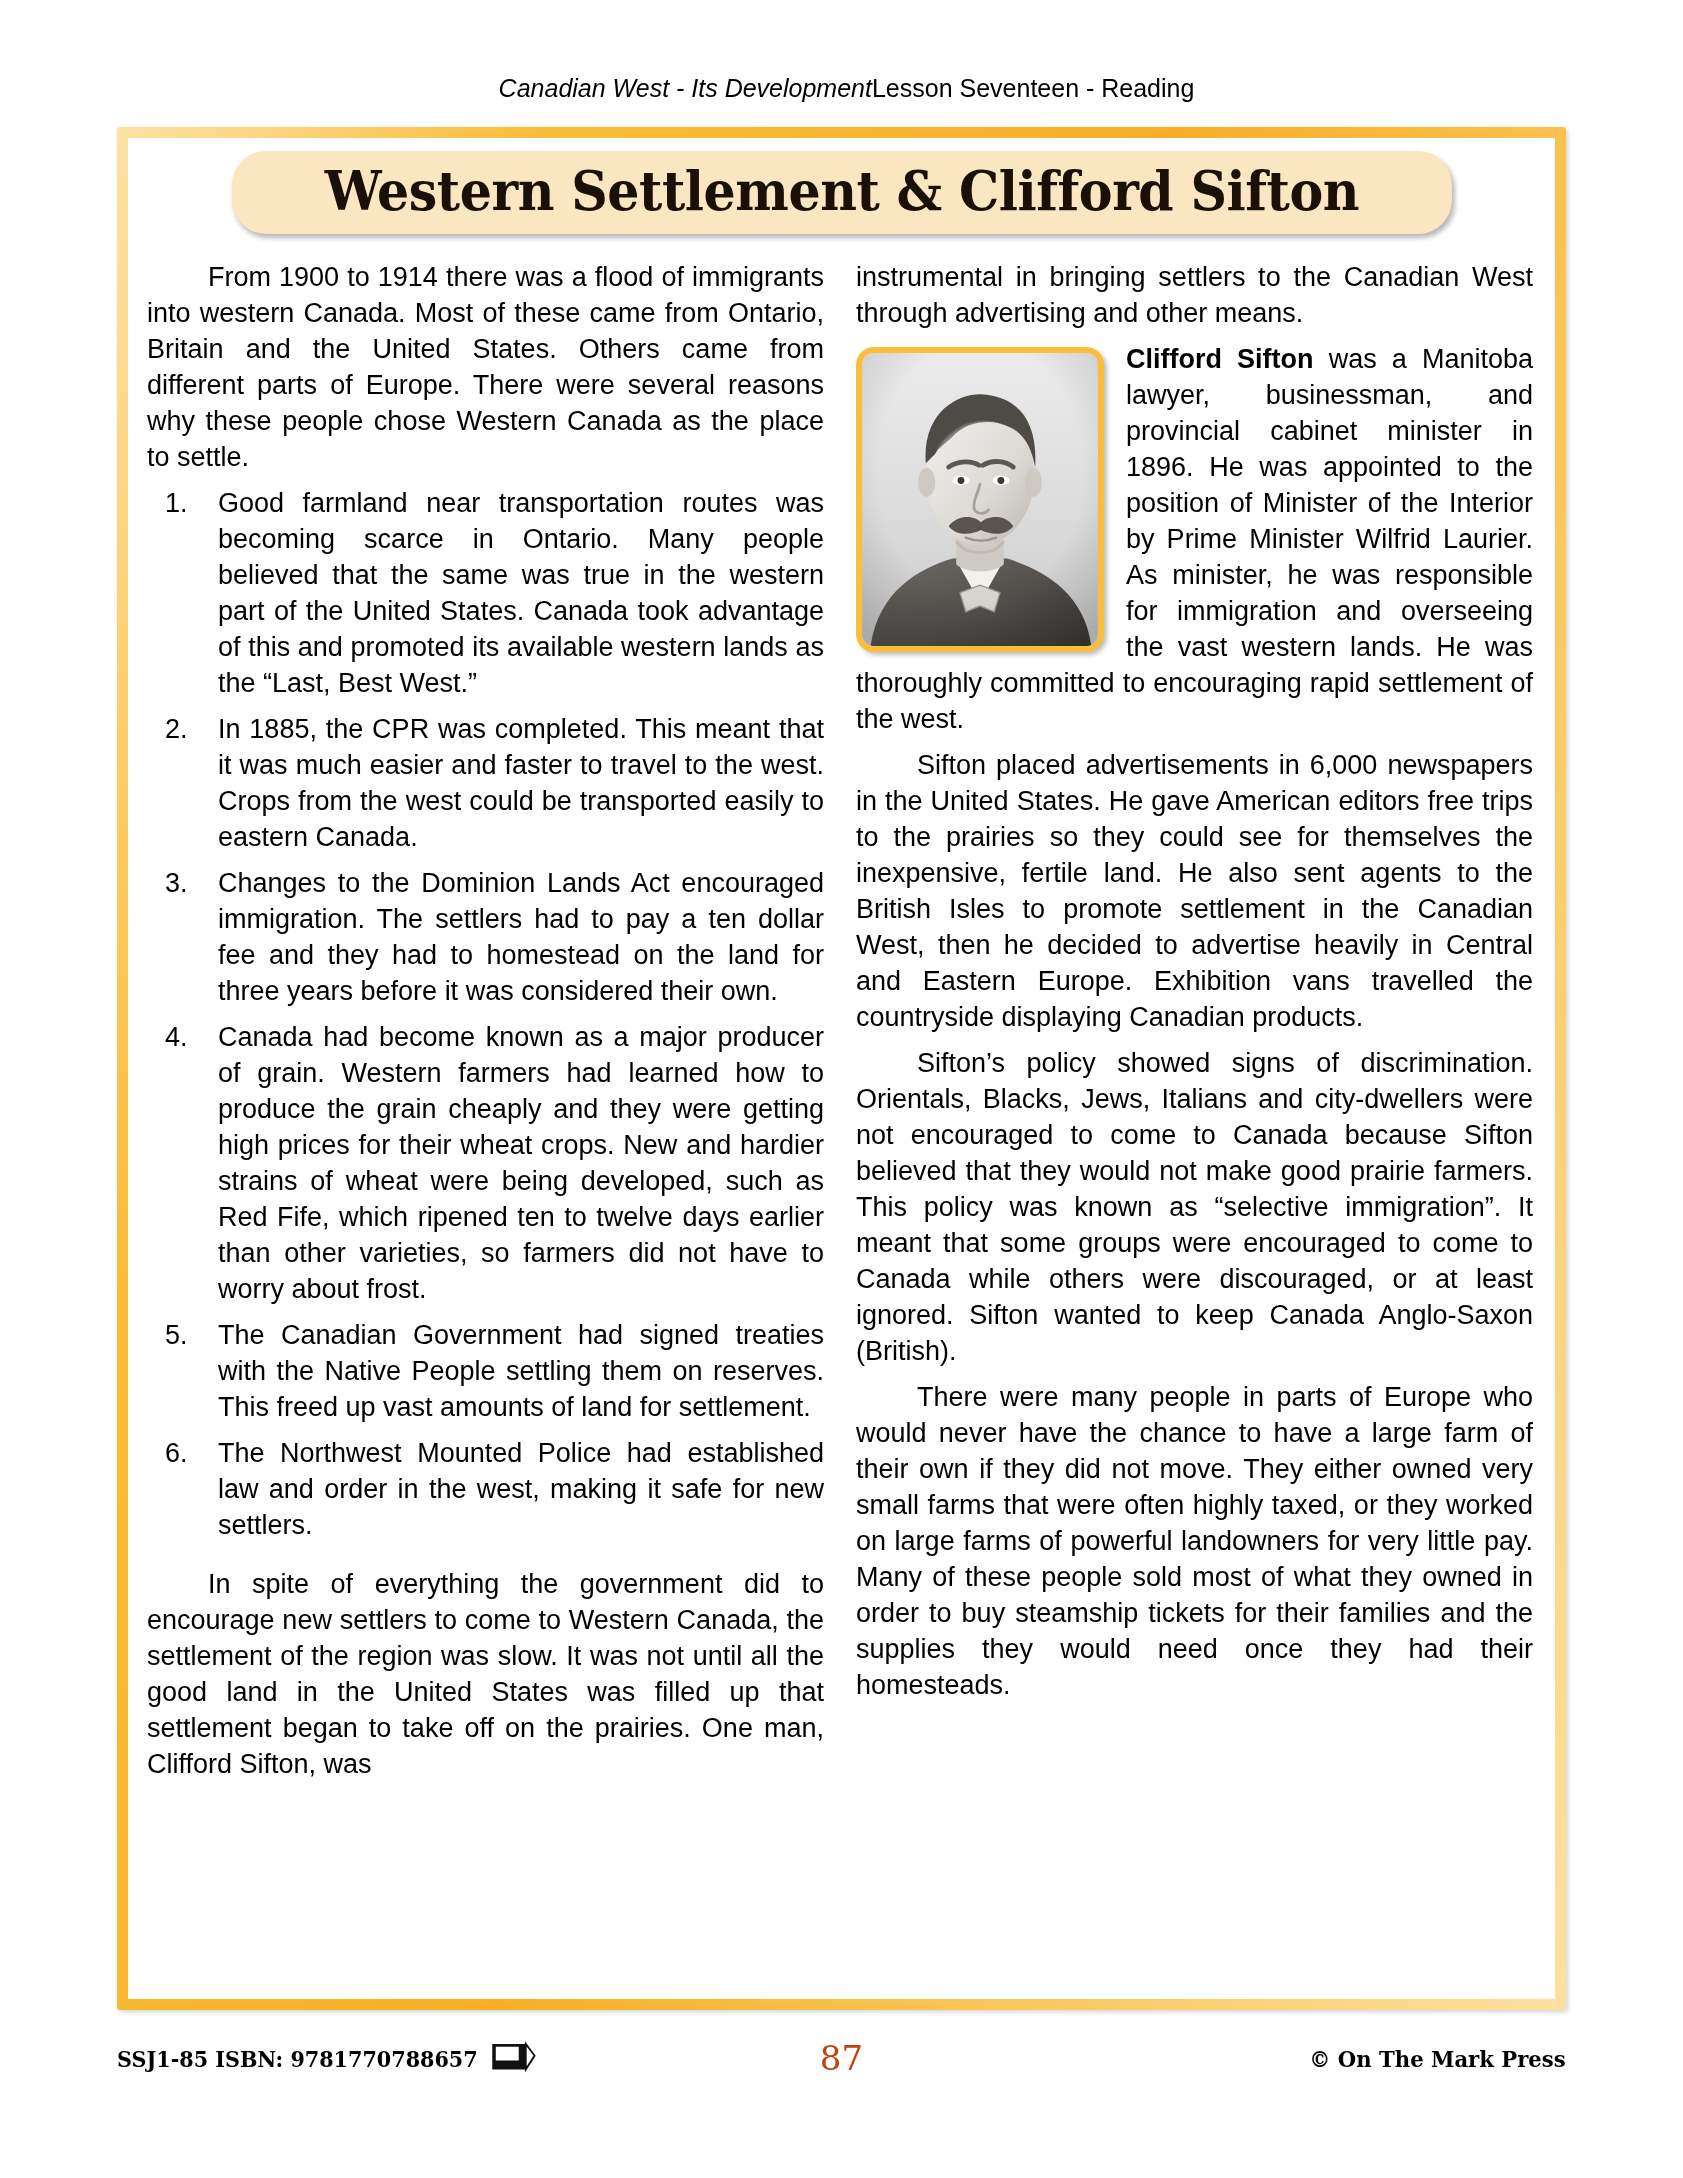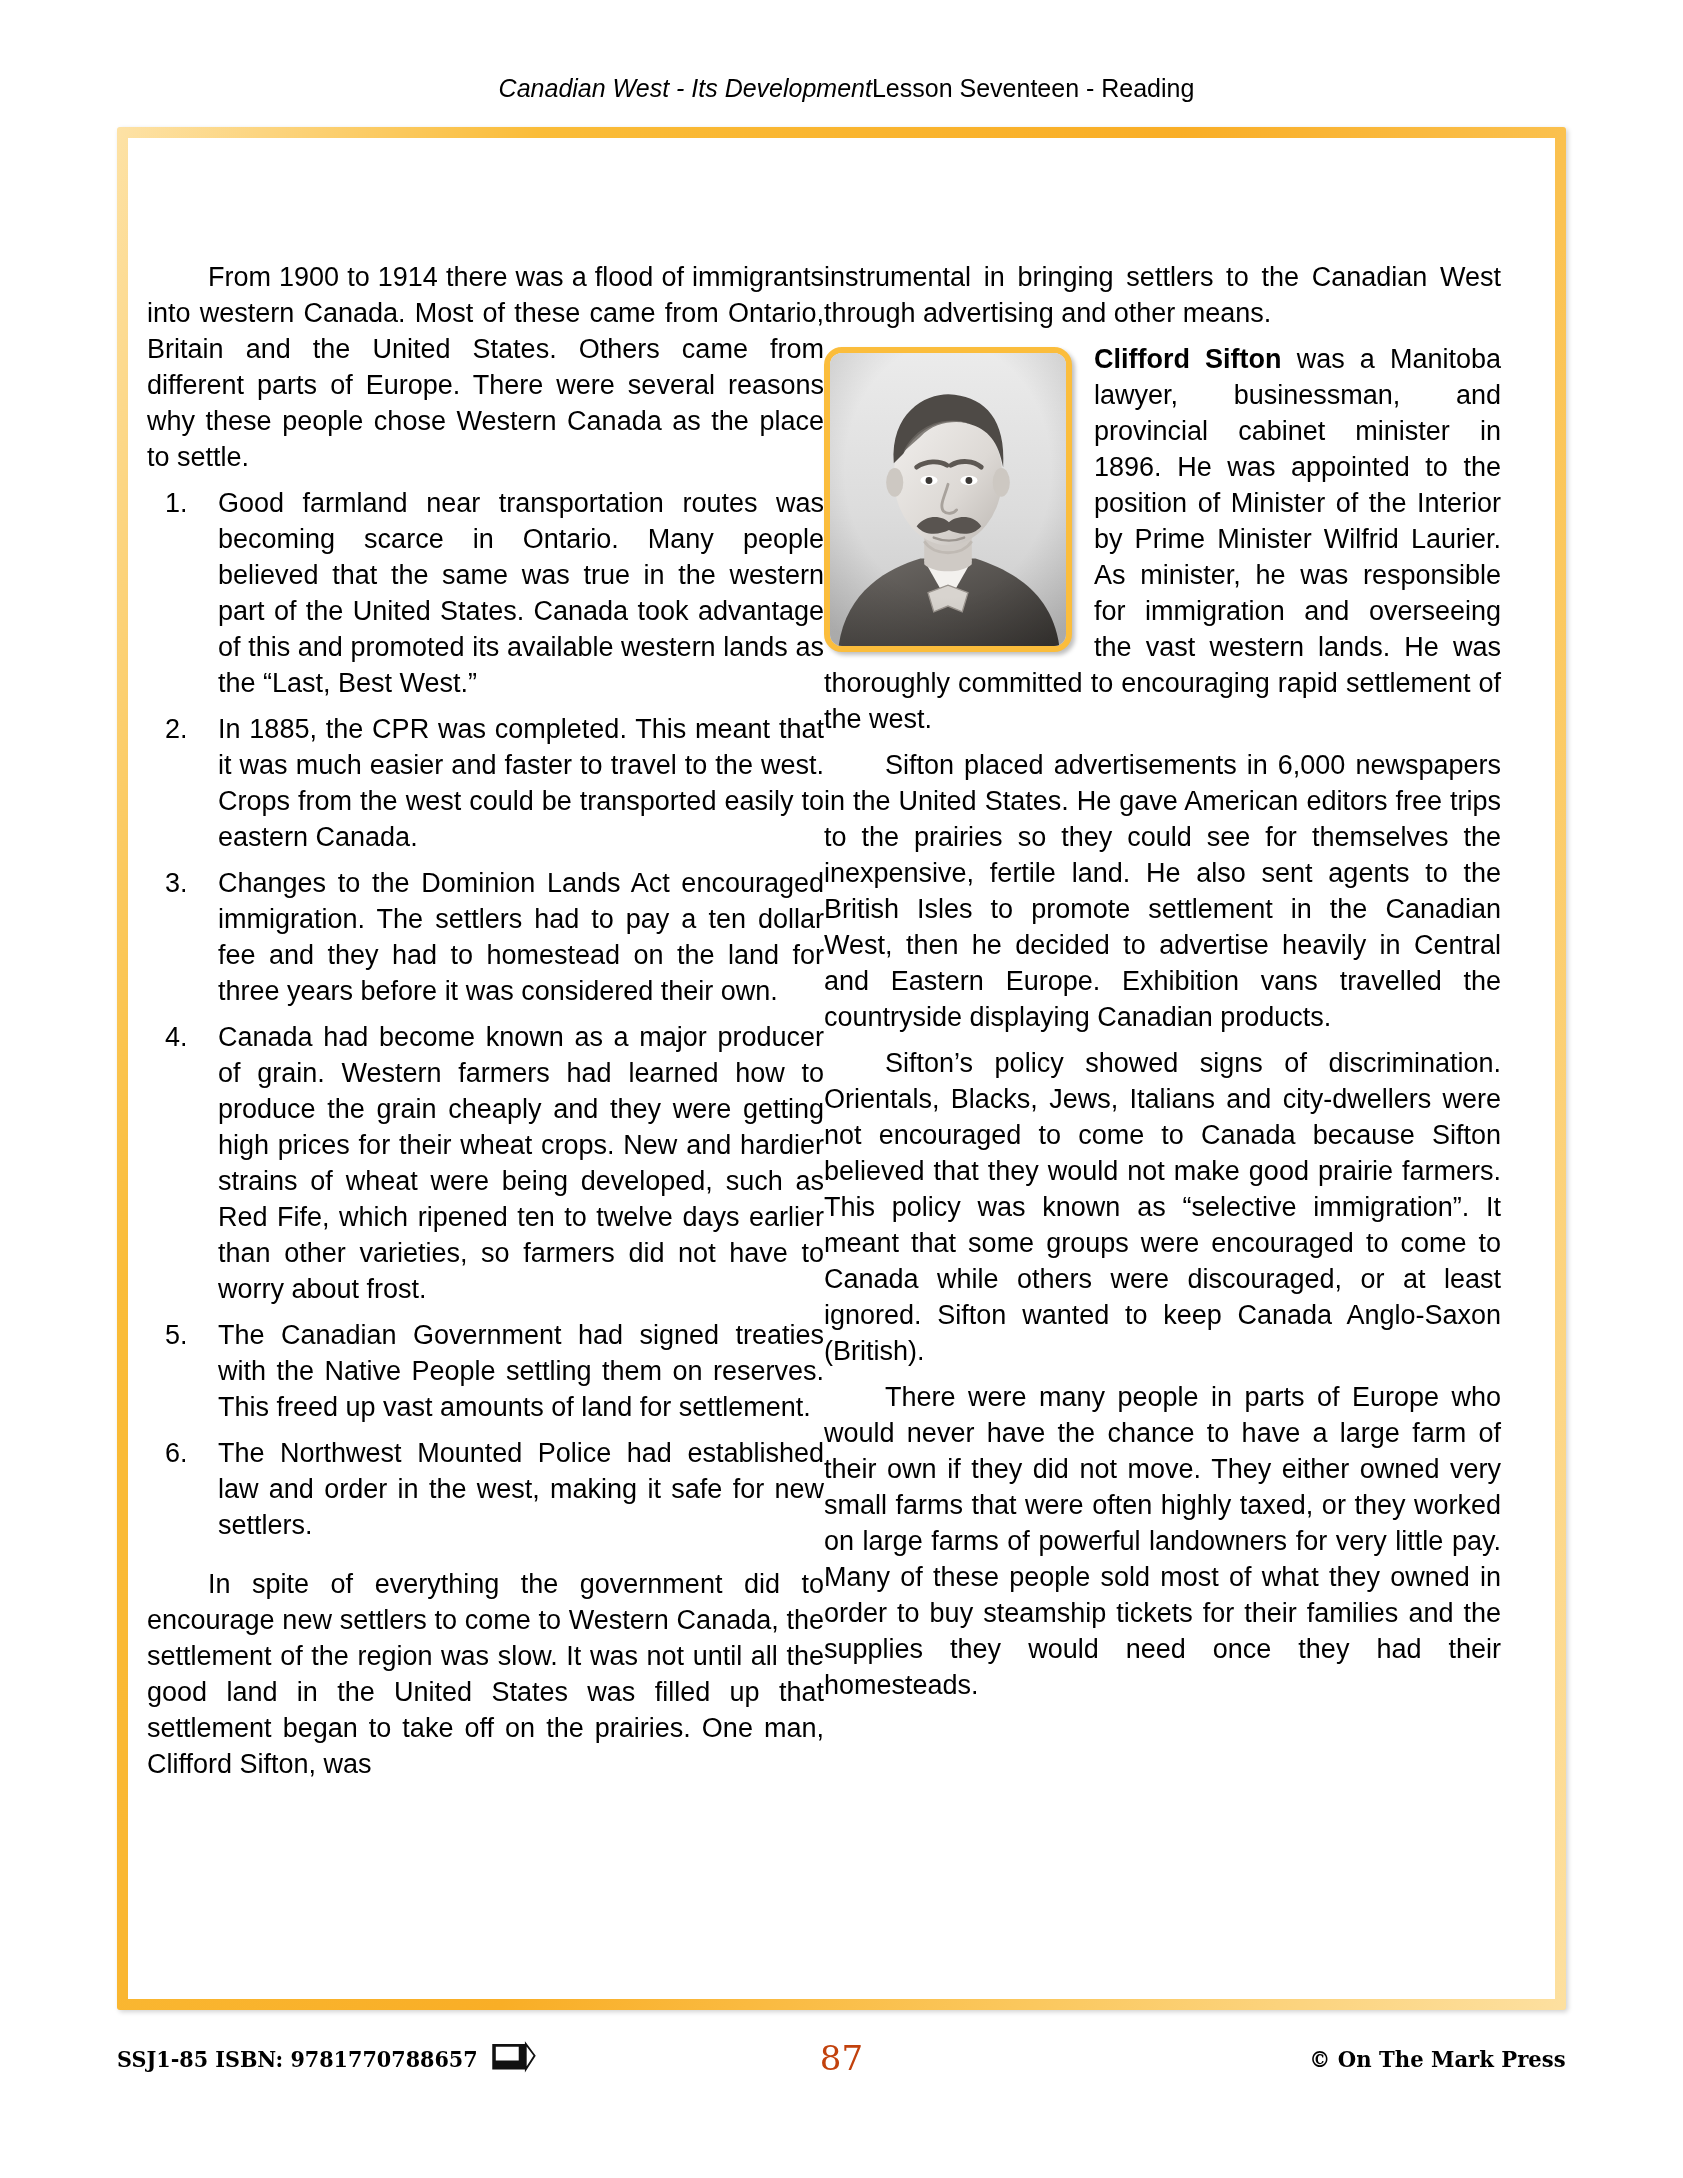--- a/index.html
+++ b/index.html
@@ -97,20 +97,21 @@
   }
 
   
   .columns {
     position: absolute;
     left: 147px;
     top: 259px;
     width: 1386px;
     height: 1723px;
     display: flex;
+    gap: 32px;
   }
   .col {
     width: 677px;
     font-size: 27px;
     line-height: 36px;
     text-align: justify;
     text-justify: inter-word;
   }
   .col p {
     margin: 0 0 10px 0;
@@ -220,20 +221,25 @@
 
   <div class="runhead">
     <div class="runhead-left">Canadian West - Its Development</div>
     <div class="runhead-right">Lesson Seventeen - Reading</div>
   </div>
 
   <div class="frame">
     <div class="frame-inner"></div>
   </div>
 
+  <div class="title-wrap">
+    <div class="title-banner">
+      <span class="title-text">Western Settlement &amp; Clifford Sifton</span>
+    </div>
+  </div>
 
   <div class="columns">
 
     <div class="col">
       <p class="indent">From 1900 to 1914 there was a flood of immigrants into western Canada.  Most of these came from Ontario, Britain and the United States.  Others came from different parts of Europe.  There were several reasons why these people chose Western Canada as the place to settle.</p>
 
       <ol class="numlist">
         <li>Good farmland near transportation routes was becoming scarce in Ontario.  Many people believed that the same was true in the western part of the United States.  Canada took advantage of this and promoted its available western lands as the “Last, Best West.”</li>
         <li>In 1885, the CPR was completed.  This meant that it was much easier and faster to travel to the west.  Crops from the west could be transported easily to eastern Canada.</li>
         <li>Changes to the Dominion Lands Act encouraged immigration.   The settlers had to pay a ten dollar fee and they had to homestead on the land for three years before it was considered their own.</li>

